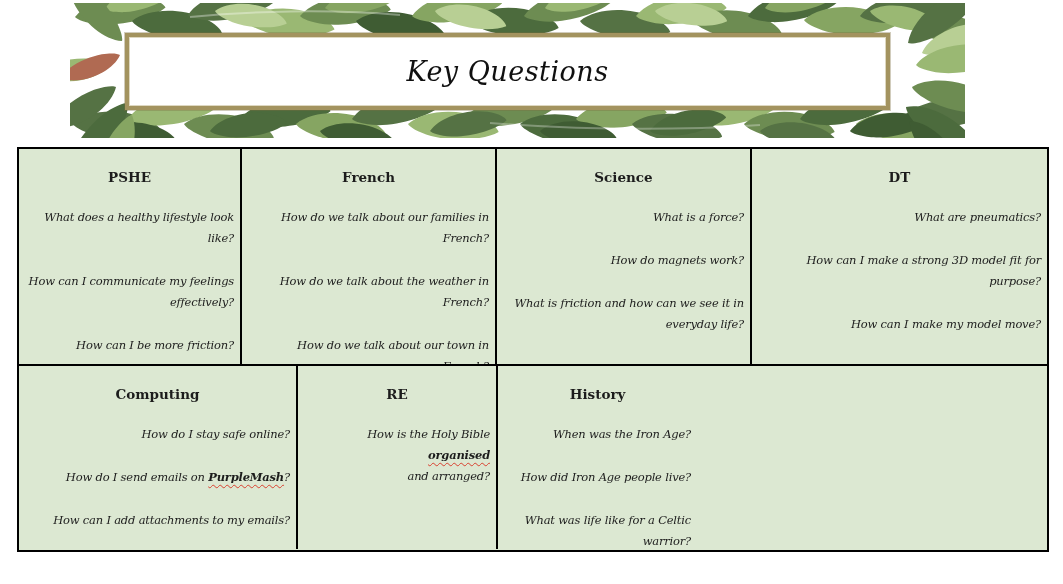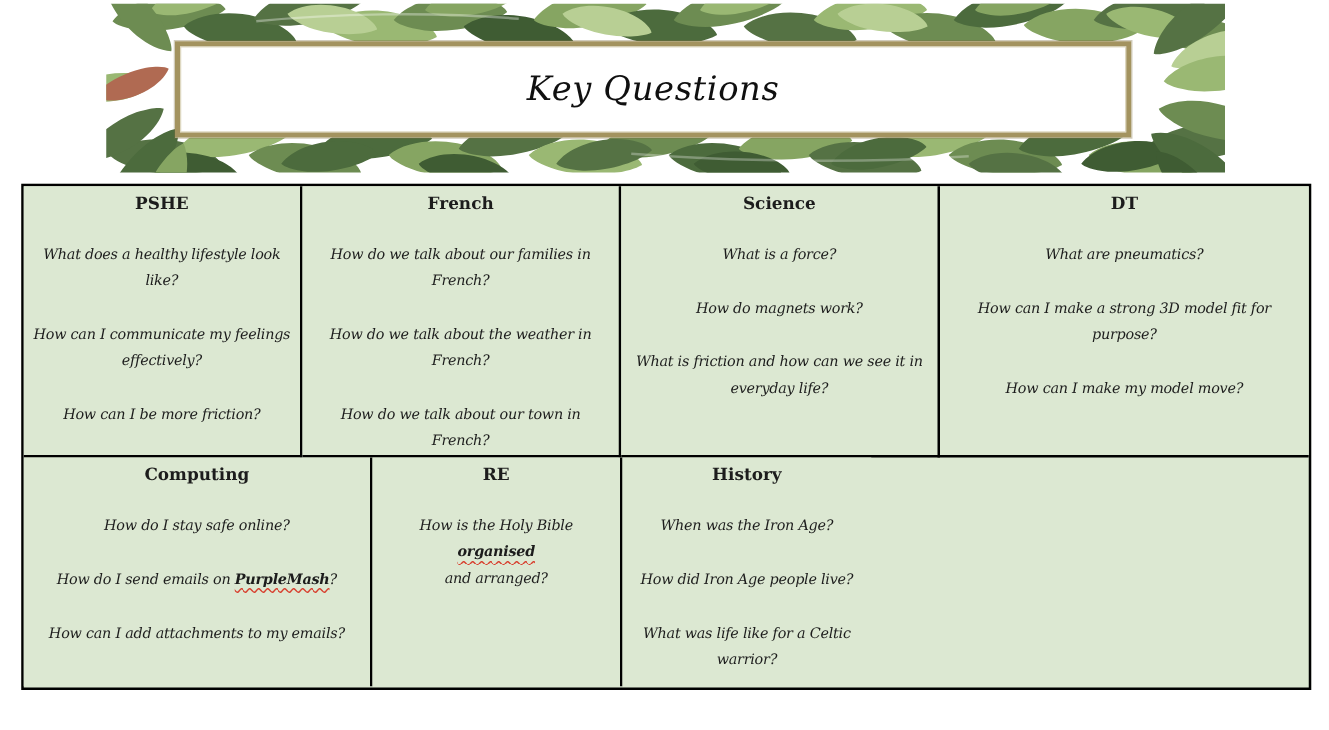--- a/index.html
+++ b/index.html
@@ -2,21 +2,21 @@
 <html style="--cell-background: #dce8d2; --table-border: #000000; --frame-border: #a3935f; --misspelling-underline: #d8402f; --leaf-darkest: #3f5c33; --leaf-mid: #6d8c52; --leaf-light: #9ab873; --leaf-accent: #b06a52;"><head>
 <meta charset="utf-8">
 <style>
   html,body { margin:0; padding:0; background:#ffffff; }
   body {
     width:1063px; height:584px; position:relative; overflow:hidden;
     font-family:"DejaVu Serif", serif; color:#1c1c1c;
   }
 
   
-  .banner { position:absolute; left:85px; top:3px; width:895px; height:135px; }
+  .banner { position:absolute; left:70px; top:3px; width:895px; height:135px; }
   .banner svg { position:absolute; left:0; top:0; width:895px; height:135px; }
   .title-box {
     position:absolute; left:55px; top:30px; width:765px; height:77px;
     box-sizing:border-box; background:#ffffff;
     border:4px solid var(--frame-border,#a3935f);
     box-shadow:0 0 0 1px rgba(122,108,62,.35), inset 0 0 0 1px rgba(182,168,118,.45);
     display:flex; align-items:center; justify-content:center;
   }
   .page-title {
     font-style:italic; font-size:27px; letter-spacing:.5px; color:#101010;
@@ -36,24 +36,24 @@
   .row { display:grid; }
   .row-1 { grid-template-columns:223px 255px 255px 1fr; height:217px; }
   .row-2 { grid-template-columns:279px 200px 199px 1fr; height:183px; }
   .cell {
     box-sizing:border-box; border-right:2px solid var(--table-border,#000);
     padding:6px 6px 0; text-align:center; overflow:hidden;
     background:var(--cell-background,#dce8d2);
   }
   .cell:last-child { border-right:none; }
   .row-1 .cell { border-bottom:2px solid var(--table-border,#000); }
-  .subject-header { font-weight:bold; font-size:13.5px; margin:0 0 0; }
+  .subject-header { font-weight:bold; font-size:13.5px; margin:14px 0 0; }
   .q {
     margin:22px 0 0; font-style:italic; font-size:11.5px; line-height:21px;
-    letter-spacing:-0.2px; white-space:pre-line;
+    letter-spacing:-0.2px; white-space:pre-line;text-align:right;
   }
   .misspell {
     text-decoration-line:underline; text-decoration-style:wavy;
     text-decoration-color:var(--misspelling-underline,#d8402f);
     text-decoration-thickness:1px; text-underline-offset:3px;
     text-decoration-skip-ink:none;
     font-weight:bold;
   }
 </style>
 </head>

